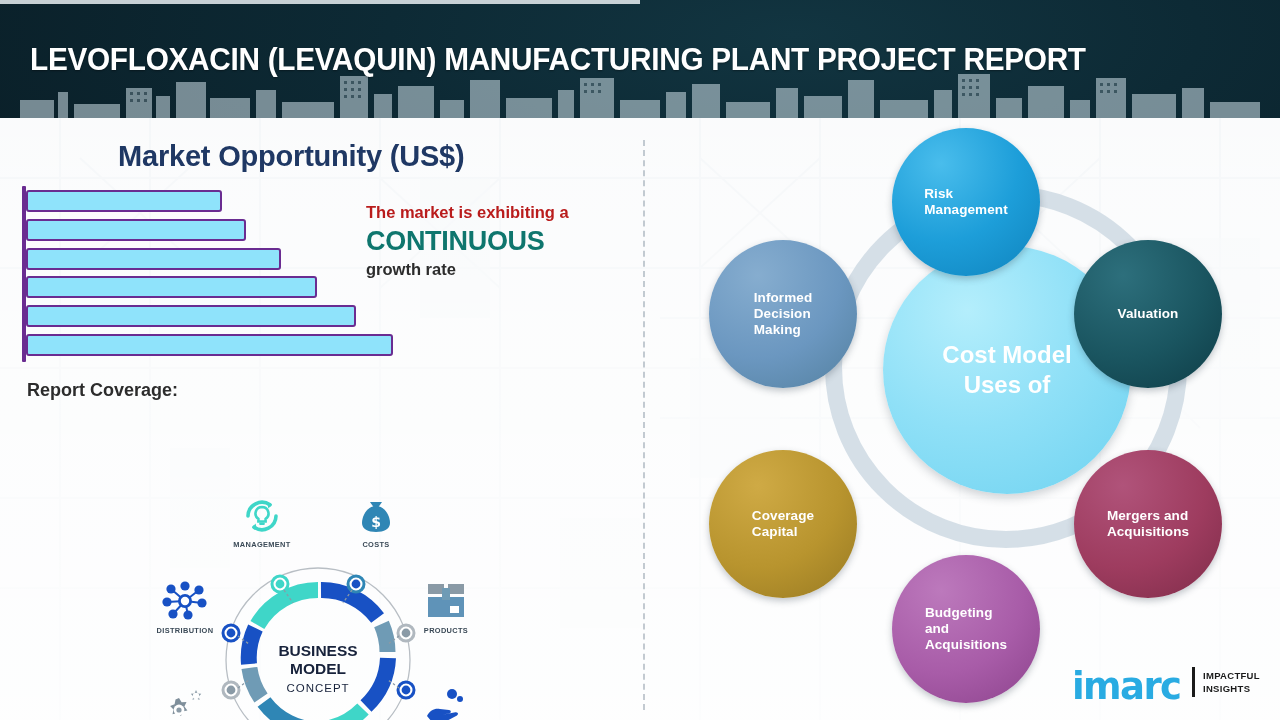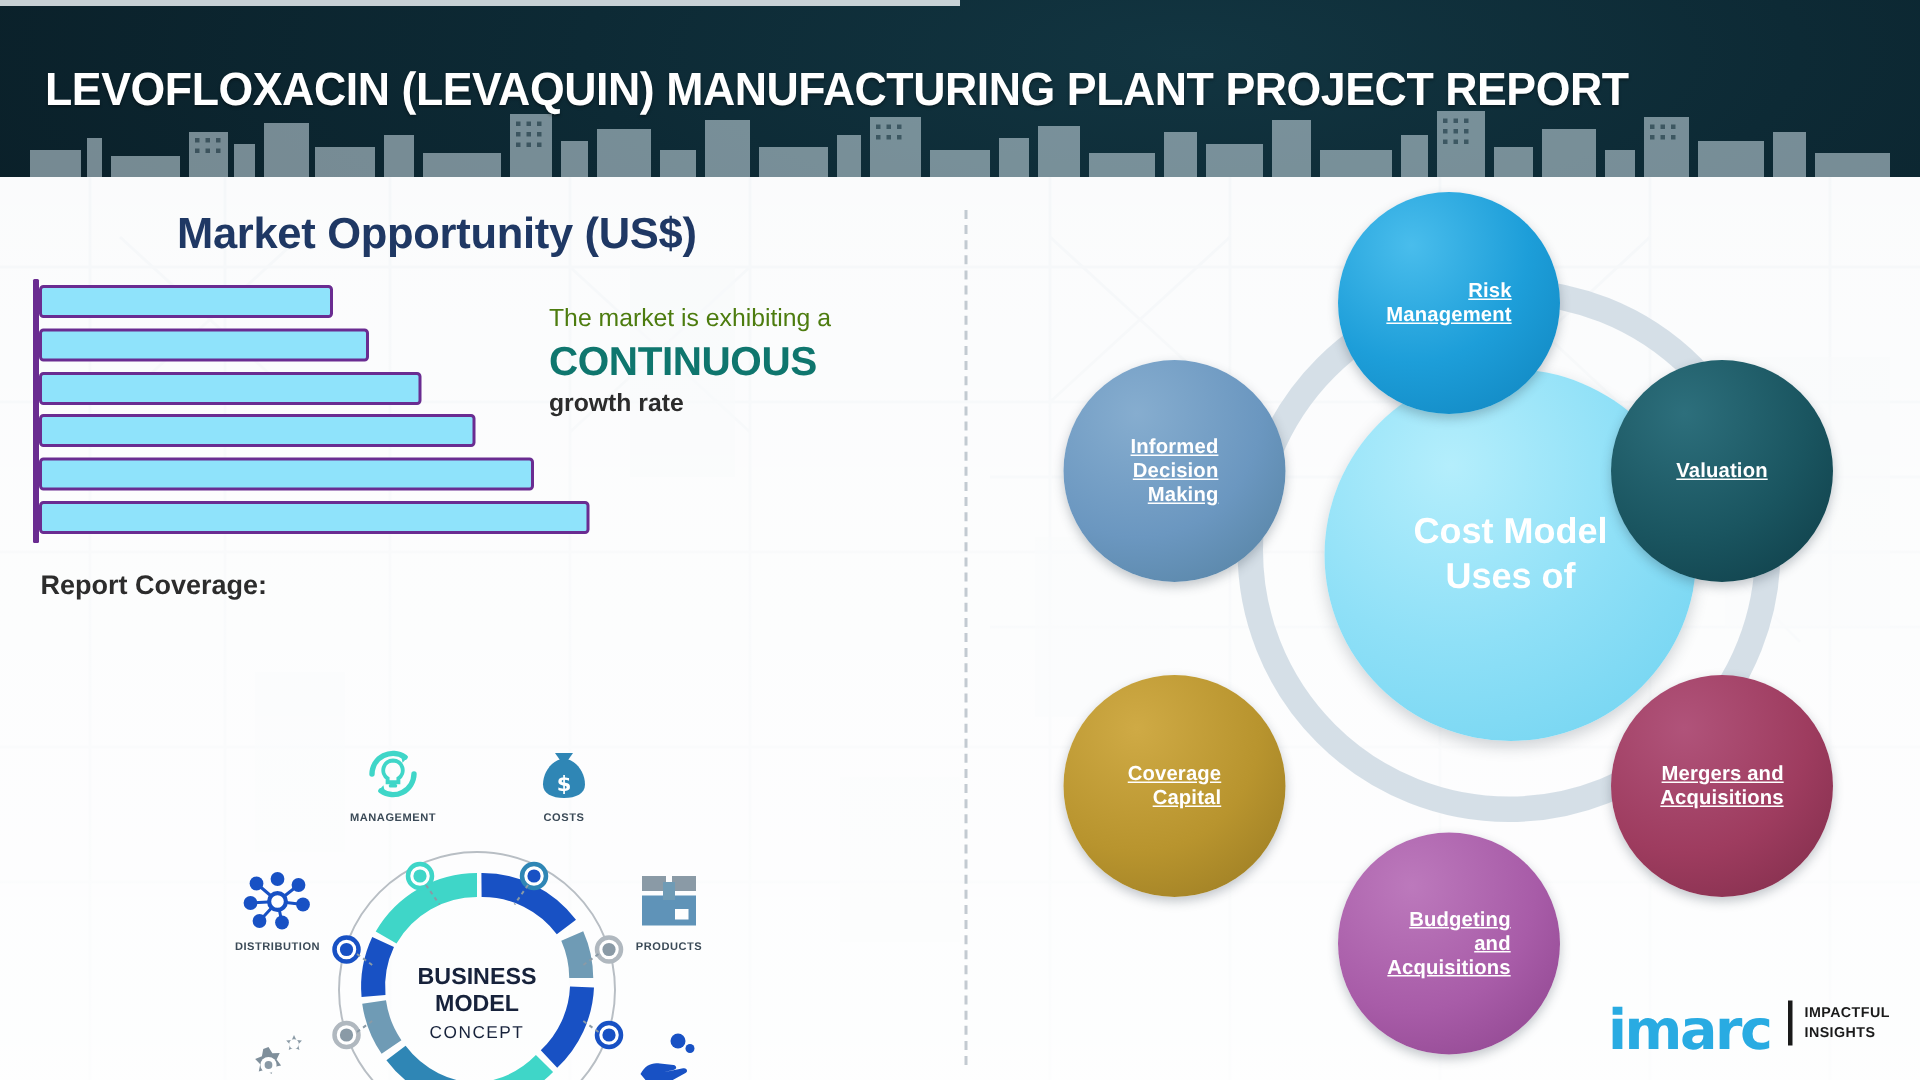--- a/index.html
+++ b/index.html
@@ -71,21 +71,21 @@
     background:#6a2c91; border-radius:1px;
   }
   .bar{
     position:absolute; left:4px; height:22px;
     background:#8fe3fb;
     border:2.5px solid #6a2c91;
     border-radius:3px;
   }
 
   .blurb{ position:absolute; left:366px; top:84px; width:270px; }
-  .blurb-line1{ font-size:16.5px; font-weight:normal; color:#4d7c0f; line-height:1.25; white-space:nowrap;}
+  .blurb-line1{ font-size:16.5px; font-weight:bold; color:#b91c1c; line-height:1.25; white-space:nowrap;}
   .blurb-big{ font-size:27px; font-weight:bold; color:#0f766e; line-height:1.35; letter-spacing:-.3px;}
   .blurb-line3{ font-size:16.5px; font-weight:bold; color:#2c2c2c; line-height:1.25;}
 
   .coverage-label{
     position:absolute; left:27px; top:262px;
     font-size:18px; font-weight:bold; color:#2c2c2c;
   }
 
   
   .bmodel{ position:absolute; left:140px; top:250px; width:340px; height:452px; }
@@ -99,24 +99,23 @@
   
   .right{ position:absolute; left:640px; top:0; width:640px; height:602px; }
   .ring{
     position:absolute; left:185px; top:68px; width:362px; height:362px;
     border:17px solid #d3dde6; border-radius:50%;
     opacity:.95;
   }
   .bubble{
     position:absolute; border-radius:50%;
     display:flex; align-items:center; justify-content:center;
-    text-align:right; color:#ffffff; font-weight:bold;
+    text-align:left; color:#ffffff; font-weight:bold;
     line-height:1.18; letter-spacing:.1px;
     box-shadow:0 3px 7px rgba(40,55,70,.28);
-    text-decoration:underline;
   }
   .center-bubble{
     position:absolute; left:243px; top:128px; width:248px; height:248px;
     border-radius:50%;
     display:flex; align-items:center; justify-content:center;
     text-align:center; color:#ffffff; font-weight:bold; font-size:24px;
     line-height:1.24;
     background:radial-gradient(circle at 34% 26%, #b4eefc 0%, #8fe0f7 48%, #6ed2f0 100%);
     box-shadow:0 4px 10px rgba(40,55,70,.22);
   }

